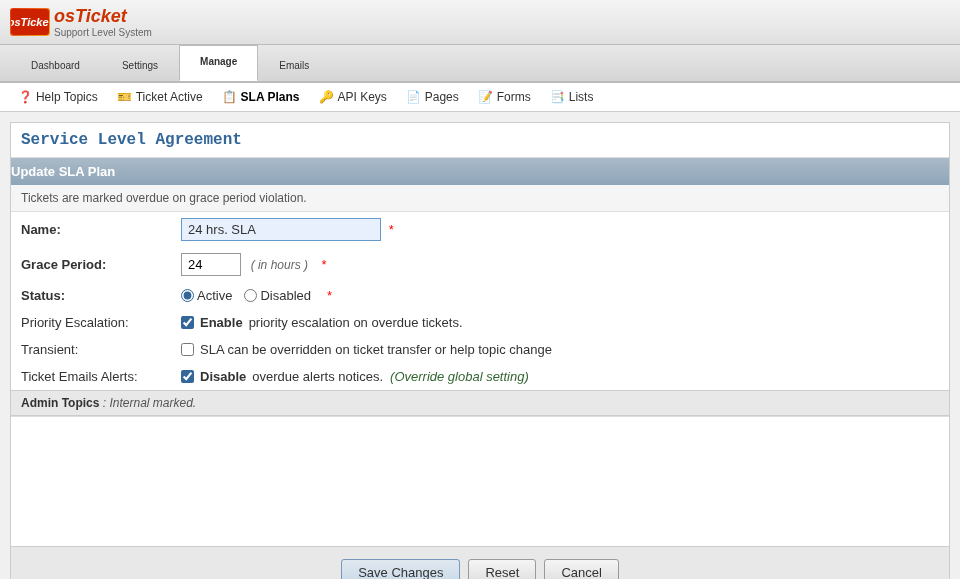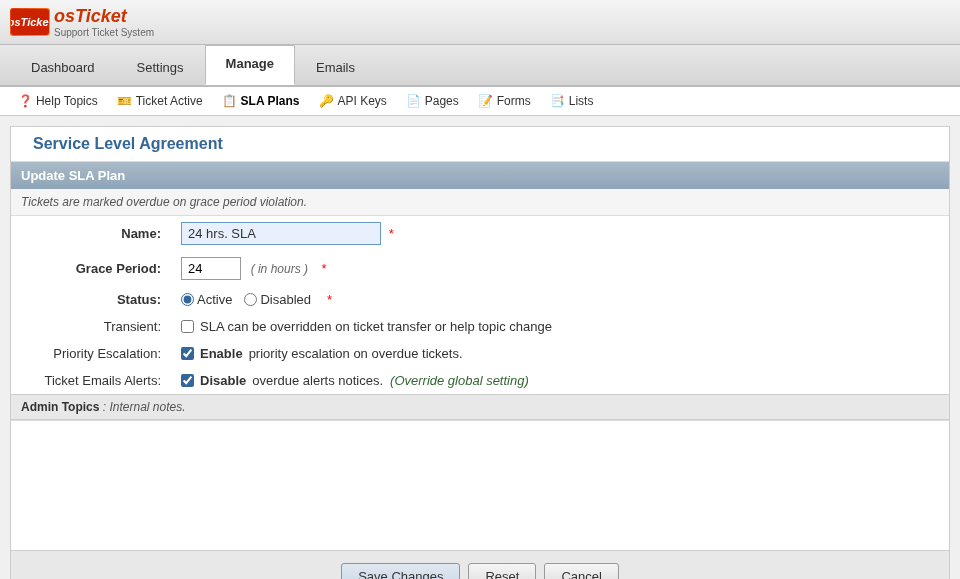--- a/index.html
+++ b/index.html
@@ -8,41 +8,41 @@
     
     .header { background: linear-gradient(to bottom, #f5f5f5, #e0e0e0); padding: 6px 10px; display: flex; align-items: center; border-bottom: 1px solid #bbb; }
     .logo { display: flex; align-items: center; gap: 4px; }
     .logo-icon { width: 40px; height: 28px; background: linear-gradient(135deg, #e8380d, #f5a623); border-radius: 3px; display: flex; align-items: center; justify-content: center; font-weight: bold; font-size: 9px; color: white; }
     .logo-text { display: flex; flex-direction: column; }
     .logo-name { font-size: 18px; font-weight: bold; color: #cc3300; font-style: italic; }
     .logo-sub { font-size: 10px; color: #666; }
 
     
     .nav-bar { background: linear-gradient(to bottom, #e8e8e8, #d5d5d5); border-bottom: 2px solid #bbb; display: flex; padding: 0 10px; }
-    .nav-tab { padding: 10px 20px; cursor: pointer; font-size: 13px; color: #333; border: 1px solid transparent; border-bottom: none; margin-top: 4px; text-align: right; }
+    .nav-tab { padding: 10px 20px; cursor: pointer; font-size: 10px; color: #333; border: 1px solid transparent; border-bottom: none; margin-top: 4px; text-align: right; }
     .nav-tab.active { background: white; border-color: #bbb; border-bottom: 1px solid white; font-weight: bold; margin-top: 0; }
 
     
     .sub-nav { background: white; border-bottom: 1px solid #ccc; display: flex; align-items: center; padding: 4px 10px; gap: 4px; }
     .sub-nav-item { display: flex; align-items: center; gap: 3px; padding: 3px 8px; cursor: pointer; color: #333; font-size: 12px; text-decoration: none; border-radius: 2px; }
     .sub-nav-item.active { font-weight: bold; color: #000; }
 
     
     .main { background: #f0f0f0; padding: 10px; min-height: 500px; }
     .content-area { background: white; border: 1px solid #ccc; margin: 0 auto; max-width: 940px; }
 
-    .section-title { font-size: 16px; font-weight: bold; color: #336699; padding: 8px 22px; border-bottom: 1px solid #ddd; }
-
-    .panel-header { background: linear-gradient(to bottom, #aabac8, #8ea5b8); color: white; font-weight: bold; padding: 6px 10px; font-size: 13px; }
-
-    .info-bar { background: #f5f5f5; border-bottom: 1px solid #ddd; padding: 6px 10px; font-style: italic; color: #555; font-size: 12px; }
+    .section-title { font-size: 16px; font-weight: bold; color: #336699; padding: 8px 10px; border-bottom: 1px solid #ddd; font-family: Liberation Mono, monospace; }
+
+    .panel-header { background: linear-gradient(to bottom, #aabac8, #8ea5b8); color: white; font-weight: bold; padding: 6px 0; font-size: 13px; }
+
+    .info-bar { background: #f5f5f5; border-bottom: 1px solid #ddd; padding: 6px 10px; color: #555; font-size: 12px; }
 
     .form-table { width: 100%; border-collapse: collapse; padding: 0; }
     .form-table td { padding: 6px 10px; vertical-align: middle; }
-    .form-table .label-cell { width: 160px; font-weight: bold; text-align: right; color: #333; }
+    .form-table .label-cell { width: 160px; font-weight: bold; color: #333; }
     .form-table .field-cell { }
 
     .text-input { border: 1px solid #6699cc; padding: 3px 6px; font-size: 13px; background: #e8f0fe; color: #333; width: 200px; }
 
     .required { color: red; margin-left: 4px; }
     .hint { color: #666; font-style: italic; font-size: 12px; margin: 12px 6px; }
 
     .grace-input { width: 60px; border: 1px solid #999; padding: 3px 6px; font-size: 13px; }
 
     .radio-group { display: flex; align-items: center; gap: 12px; }
@@ -72,21 +72,21 @@
 <div class="header">
   <div class="logo">
     <div class="logo-icon">
       <svg width="38" height="26" viewBox="0 0 38 26">
         <rect width="38" height="26" rx="3" fill="#cc2200"></rect>
         <text x="19" y="17" text-anchor="middle" fill="white" font-size="11" font-weight="bold" font-style="italic">osTicket</text>
       </svg>
     </div>
     <div class="logo-text">
       <span class="logo-name">osTicket</span>
-      <span class="logo-sub">Support Ticket System</span>
+      <span class="logo-sub">Support Level System</span>
     </div>
   </div>
 </div>
 
 <div class="nav-bar">
   <div class="nav-tab">Dashboard</div>
   <div class="nav-tab">Settings</div>
   <div class="nav-tab active">Manage</div>
   <div class="nav-tab">Emails</div>
 </div>
@@ -158,55 +158,55 @@
             </label>
             <label class="radio-label">
               <input type="radio" name="status" style="">
               <span>Disabled</span>
             </label>
             <span class="required">*</span>
           </div>
         </td>
       </tr>
       <tr>
-        <td class="label-cell" style="font-weight:normal;">Transient:</td>
-        <td class="field-cell">
-          <div class="checkbox-row">
-            <input type="checkbox" style="">
-            <span>SLA can be overridden on ticket transfer or help topic change</span>
-          </div>
-        </td>
-      </tr>
-      <tr>
         <td class="label-cell" style="font-weight:normal;">Priority Escalation:</td>
         <td class="field-cell">
           <div class="checkbox-row">
             <input type="checkbox" checked="" style="">
             <span class="bold-label">Enable</span>
             <span>priority escalation on overdue tickets.</span>
+          </div>
+        </td>
+      </tr>
+      <tr>
+        <td class="label-cell" style="font-weight:normal;">Transient:</td>
+        <td class="field-cell">
+          <div class="checkbox-row">
+            <input type="checkbox" style="">
+            <span>SLA can be overridden on ticket transfer or help topic change</span>
           </div>
         </td>
       </tr>
       <tr>
         <td class="label-cell" style="font-weight:normal;">Ticket Emails Alerts:</td>
         <td class="field-cell">
           <div class="checkbox-row">
             <input type="checkbox" checked="" style="">
             <span class="bold-label">Disable</span>
             <span>overdue alerts notices.</span>
             <span class="italic-green" style="margin-left:1px;">(Override global setting)</span>
           </div>
         </td>
       </tr>
     </tbody>
       </table>
 
     <div class="admin-notes-header">
       <strong>Admin Topics</strong>
-      <em>: <span>Internal notes.</span></em>
+      <em>: <span>Internal marked.</span></em>
     </div>
     <textarea class="notes-textarea" style=""></textarea>
 
     <div class="button-bar">
       <button class="btn btn-primary">Save Changes</button>
       <button class="btn">Reset</button>
       <button class="btn">Cancel</button>
     </div>
 
   </div>

